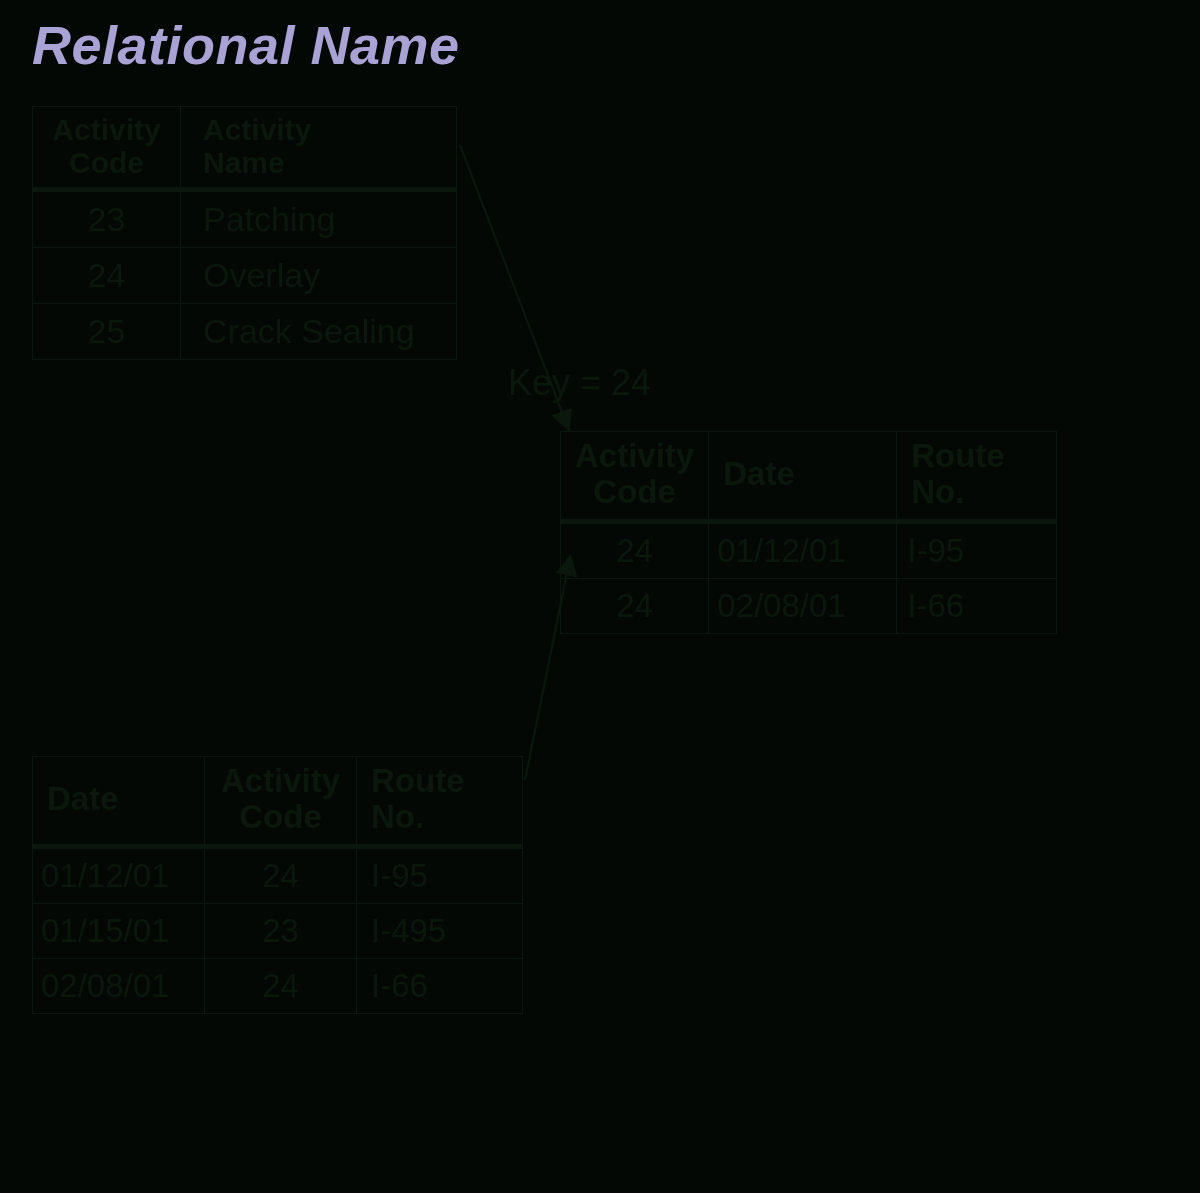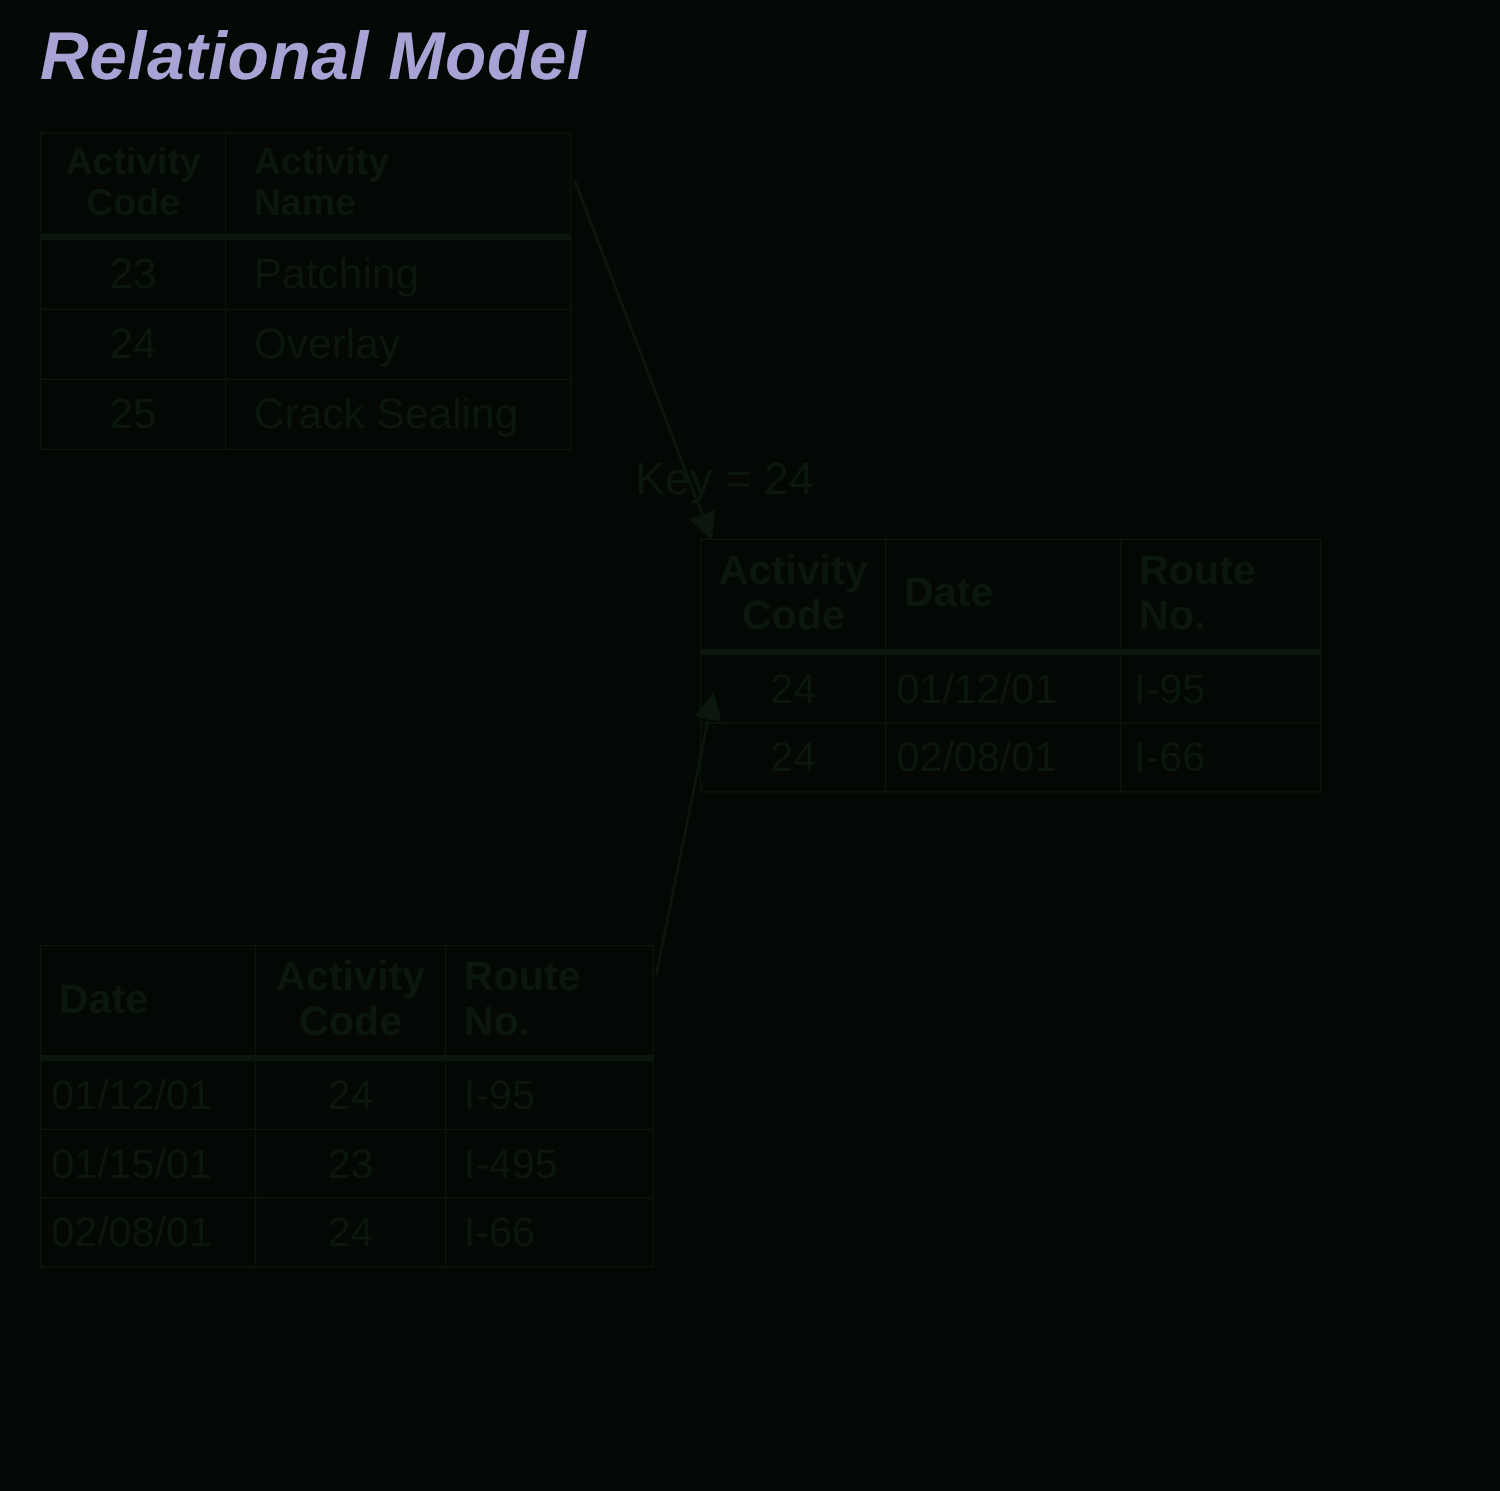--- a/index.html
+++ b/index.html
@@ -91,21 +91,21 @@
     left: 0; top: 0;
     width: 1200px; height: 1193px;
     pointer-events: none;
   }
 </style>
 </head>
 <body>
 
 <div class="stage">
 
-  <div class="title">Relational Model</div>
+  <div class="title">Relational Name</div>
 
   <table id="tbl-activity" class="rel">
     <thead>
       <tr>
         <th class="centered">Activity<br>Code</th>
         <th>Activity<br>Name</th>
       </tr>
     </thead>
     <tbody>
       <tr>

